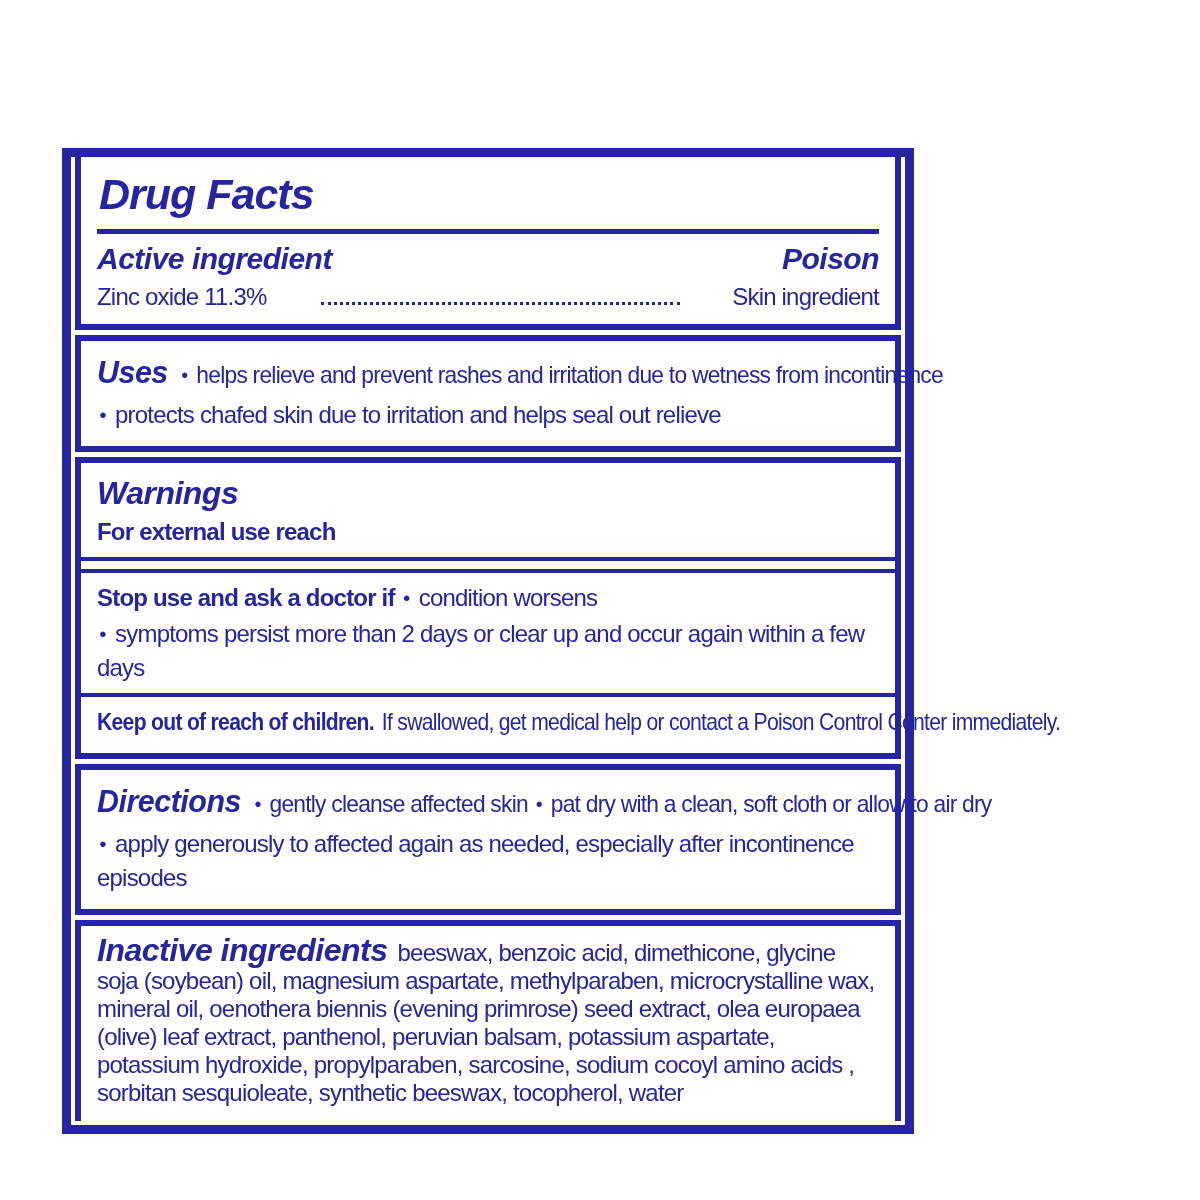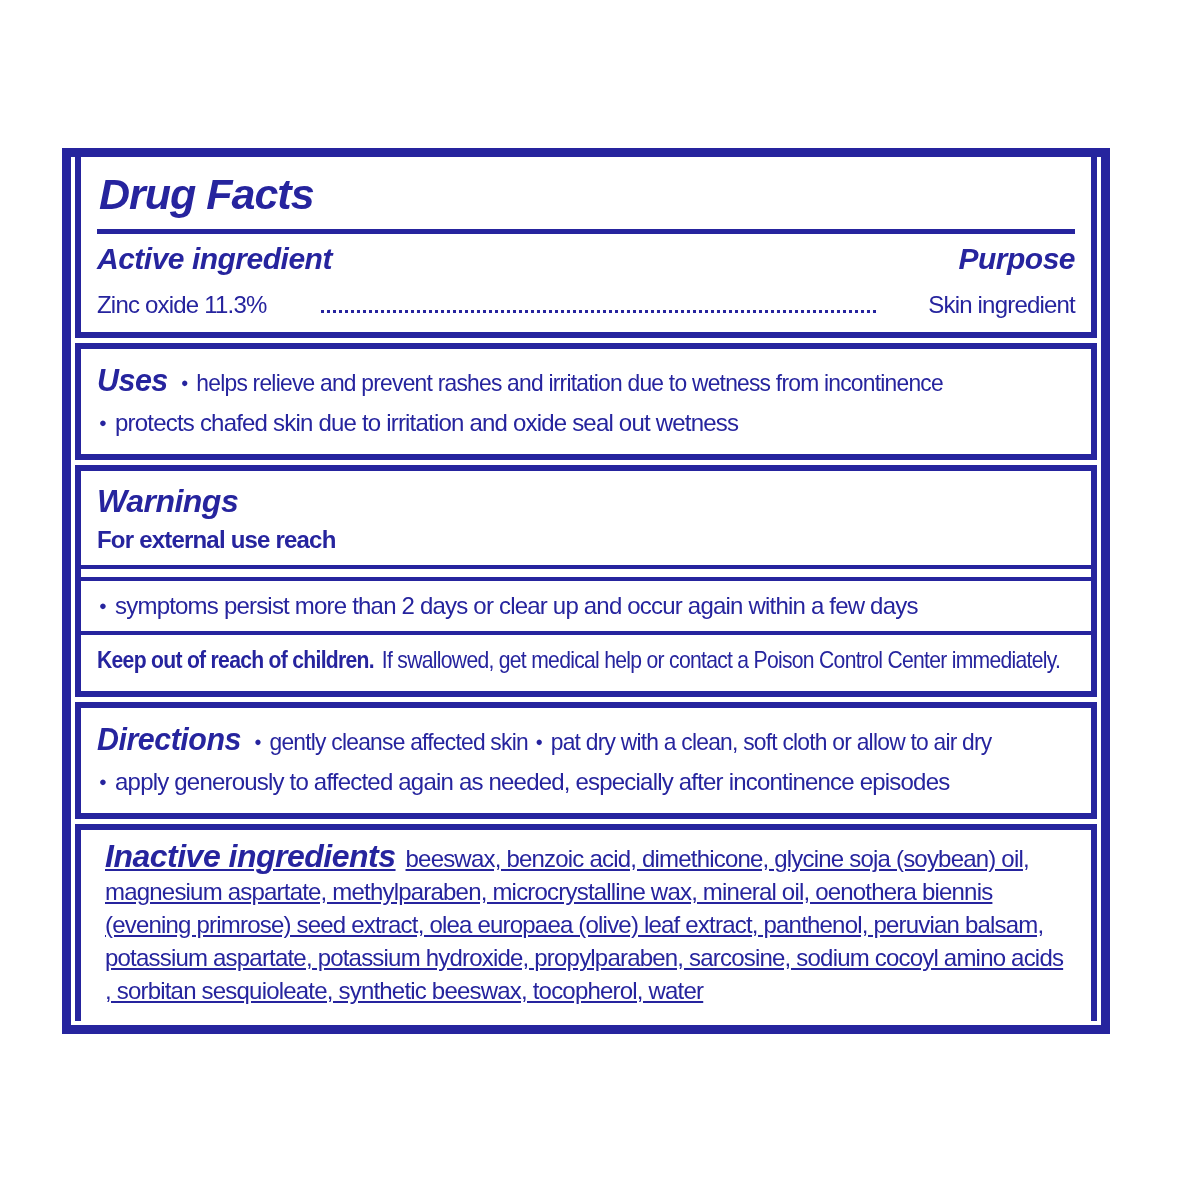--- a/index.html
+++ b/index.html
@@ -5,21 +5,21 @@
   :root { --blue: #26249e; }
   * { box-sizing: border-box; }
   html, body { margin: 0; padding: 0; }
   body {
     width: 1200px; height: 1200px; background: #ffffff;
     font-family: "Liberation Sans", "DejaVu Sans", sans-serif;
     color: var(--blue);
   }
   .page { position: relative; width: 1200px; height: 1200px; background:#fff; }
   .label {
-    position: absolute; left: 62px; top: 148px; width: 1048px;
+    position: absolute; left: 62px; top: 148px; width: 852px;
     border: 9px solid var(--blue); background: #fff;
     padding: 0 4px; display: flex; flex-direction: column;
   }
   .box {
     border: 6px solid var(--blue);
     padding: 8px 16px 12px 16px;
     margin: 5px 0 0 0;
     background: #fff;
   }
   .box:first-child { border-top: none; margin-top: 0; padding-top: 10px; }
@@ -35,78 +35,81 @@
 
   .h2 {
     font-size: 30px; font-style: italic; font-weight: bold;
     letter-spacing: -0.5px;
   }
   .h3 {
     font-size: 32px; font-style: italic; font-weight: bold;
     letter-spacing: -0.5px; margin-right: 6px;
   }
   .row { display: flex; justify-content: space-between; align-items: flex-end; }
-  .heads { margin: 2px 0 14px 0; align-items: flex-end; }
+  .heads { margin: 2px 0 6px 0; align-items: flex-end; }
 
   .line { font-size: 24px; letter-spacing: -0.8px; line-height: 34px; margin: 2px 0; }
   .bold { font-weight: bold; }
   .headline { line-height: 42px; }
 
   .b { display: inline-block; }
   .b::before {
     content: "\25CF"; font-size: 13px; line-height: 13px;
     position: relative; top: -4px; margin: 0 9px 0 8px;
   }
   .b.first::before { margin-left: 2px; }
 
   .squeeze95 { white-space: nowrap; transform: scaleX(0.95); transform-origin: 0 50%; }
   .squeeze88 { white-space: nowrap; transform: scaleX(0.88); transform-origin: 0 50%; }
 
   .zincrow { font-size: 24px; letter-spacing: -0.8px; line-height: 30px; gap: 46px; }
   .leader { flex: 1 1 auto; border-bottom: 3px dotted var(--blue); margin: 0 6px 7px 8px; min-width: 40px; }
 
   .warn-head { margin: 2px 0 0 0; line-height: 40px; font-style: italic; }
-  .para { font-size: 24px; letter-spacing: -0.8px; line-height: 33px; margin: 2px 8px; text-decoration: underline; }
+  .para { font-size: 24px; letter-spacing: -0.8px; line-height: 28px; margin: 2px 0; }
   .para .h3 { margin-right: 10px; }
   .gap { margin-right: 9px; }
 </style>
 </head>
 <body>
 
 <div class="page">
   <div class="label">
 
     <section class="box">
       <h1 class="title">Drug Facts</h1>
       <div class="hrule"></div>
       <div class="row heads">
         <span class="h2">Active ingredient</span>
-        <span class="h2">Purpose</span>
+        <span class="h2">Poison</span>
       </div>
       <div class="row zincrow">
         <span>Zinc oxide 11.3%</span>
         <span class="leader"></span>
         <span>Skin ingredient</span>
       </div>
     </section>
 
     <section class="box">
       <div class="line headline squeeze95">
         <span class="h3">Uses</span><span class="b"></span><span>helps relieve and prevent rashes and irritation due to wetness from incontinence</span>
       </div>
       <div class="line">
-        <span class="b first"></span><span>protects chafed skin due to irritation and oxide seal out wetness</span>
+        <span class="b first"></span><span>protects chafed skin due to irritation and helps seal out relieve</span>
       </div>
     </section>
 
     <section class="box">
       <div class="h3 warn-head">Warnings</div>
       <div class="line bold">For external use reach</div>
       <div class="rule"></div>
       <div class="rule"></div>
+      <div class="line">
+        <span class="bold">Stop use and ask a doctor if</span><span class="b"></span><span>condition worsens</span>
+      </div>
       <div class="line">
         <span class="b first"></span><span>symptoms persist more than 2 days or clear up and occur again within a few days</span>
       </div>
       <div class="rule"></div>
       <div class="line squeeze88">
         <span class="bold gap">Keep out of reach of children.</span><span>If swallowed, get medical help or contact a Poison Control Center immediately.</span>
       </div>
     </section>
 
     <section class="box">

